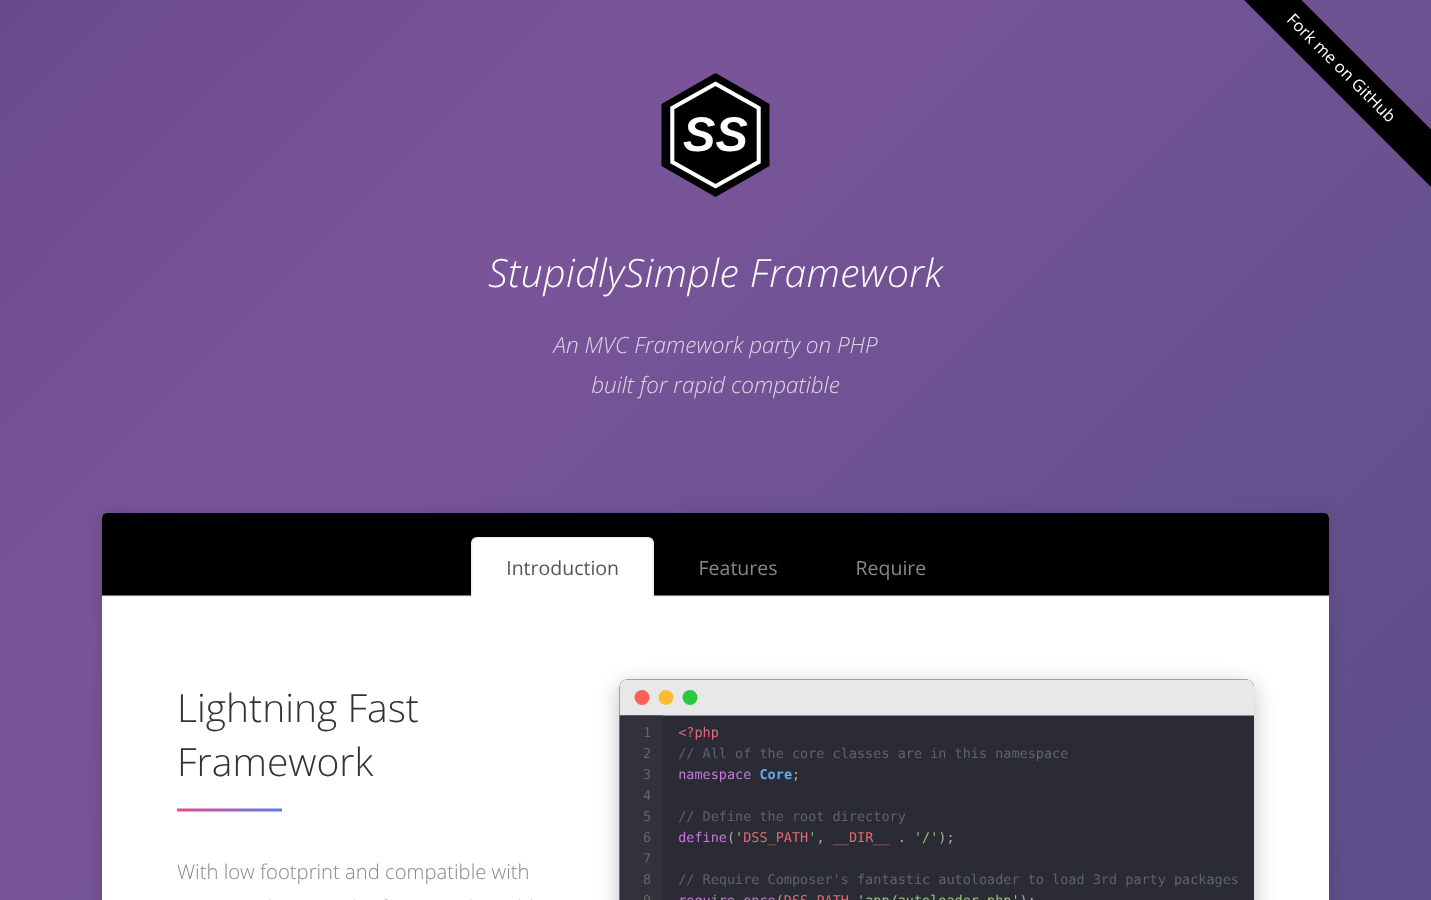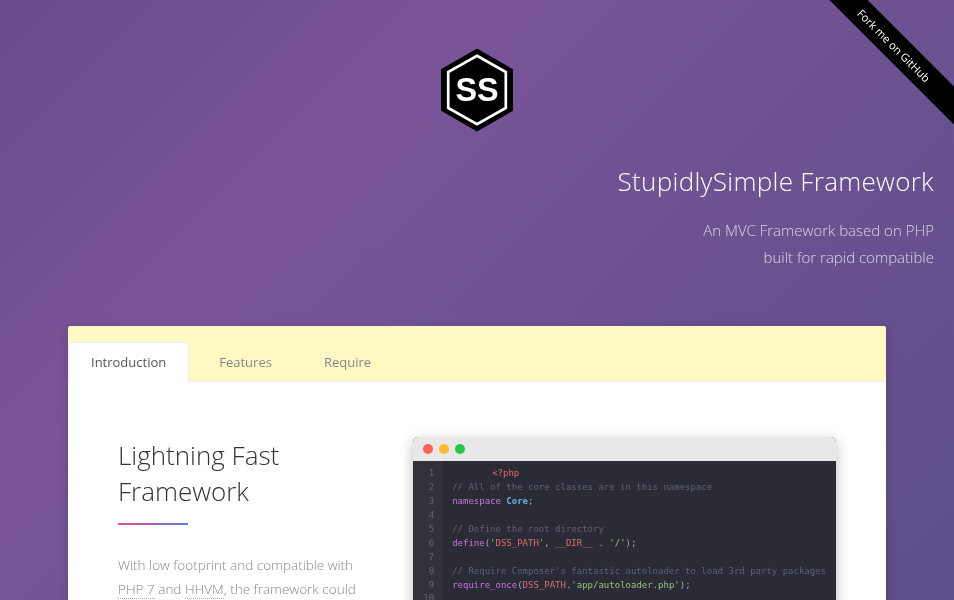--- a/index.html
+++ b/index.html
@@ -28,23 +28,24 @@
   background: #000;
   color: #fff;
   text-align: center;
   font-size: 11px;
   padding: 6px 0;
   transform: rotate(45deg);
   font-weight: 500;
   cursor: pointer;
 }
 .hero {
-  text-align: right;
-  padding: 45px 20px 55px;
+  text-align: center;
+  padding: 45px 20px 71px;
   color: #fff;
+  font-style: italic;
 }
 .logo {
   width: 90px;
   height: 90px;
   margin: 0 auto 28px;
   display: flex;
   align-items: center;
   justify-content: center;
 }
 .logo svg { width: 90px; height: 90px; }
@@ -63,23 +64,24 @@
 }
 .content-card {
   background: #fff;
   margin: 0 68px;
   border-radius: 3px;
   box-shadow: 0 2px 12px rgba(0,0,0,0.15);
   overflow: hidden;
 }
 .tabs {
   display: flex;
+  justify-content: center;
   gap: 8px;
   padding: 16px 0 0;
-  background: #fef9c3;
+  background: #000000;
   border-bottom: 1px solid #eee;
 }
 .tab {
   padding: 10px 22px;
   font-size: 13px;
   color: #888;
   cursor: pointer;
   border-radius: 4px 4px 0 0;
   background: transparent;
   border: none;
@@ -156,40 +158,40 @@
 .code-lines {
   padding: 6px 10px;
   color: #aaa;
   white-space: pre;
 }
 .code-lines .kw { color: #c678dd; }
 .code-lines .str { color: #98c379; }
 .code-lines .cm { color: #5c6370; }
 .code-lines .fn { color: #61afef; font-weight: bold; }
 .code-lines .const { color: #e06c75; }
-.code-lines .tag { color: #e06c75; margin-left: 40px; }
+.code-lines .tag { color: #e06c75; }
 </style>
 </head>
 <body>
 
 <div class="github-ribbon">
   <div class="github-ribbon-inner">Fork me on GitHub</div>
 </div>
 
 <div class="hero">
   <div class="logo">
     <svg viewBox="0 0 100 100">
       <polygon points="50,4 90,27 90,73 50,96 10,73 10,27" fill="#000"></polygon>
       <polygon points="50,12 82,30 82,70 50,88 18,70 18,30" fill="none" stroke="#fff" stroke-width="3"></polygon>
       <text x="50" y="62" text-anchor="middle" fill="#fff" font-family="Arial Black, sans-serif" font-size="36" font-weight="900">SS</text>
     </svg>
   </div>
   <h1 class="hero-title">StupidlySimple Framework</h1>
   <div class="hero-subtitle">
-    <div>An MVC Framework based on PHP</div>
+    <div>An MVC Framework party on PHP</div>
     <div>built for rapid compatible</div>
   </div>
 </div>
 
 <div class="content-card">
   <div class="tabs">
     <button class="tab active">Introduction</button>
     <button class="tab">Features</button>
     <button class="tab">Require</button>
   </div>

